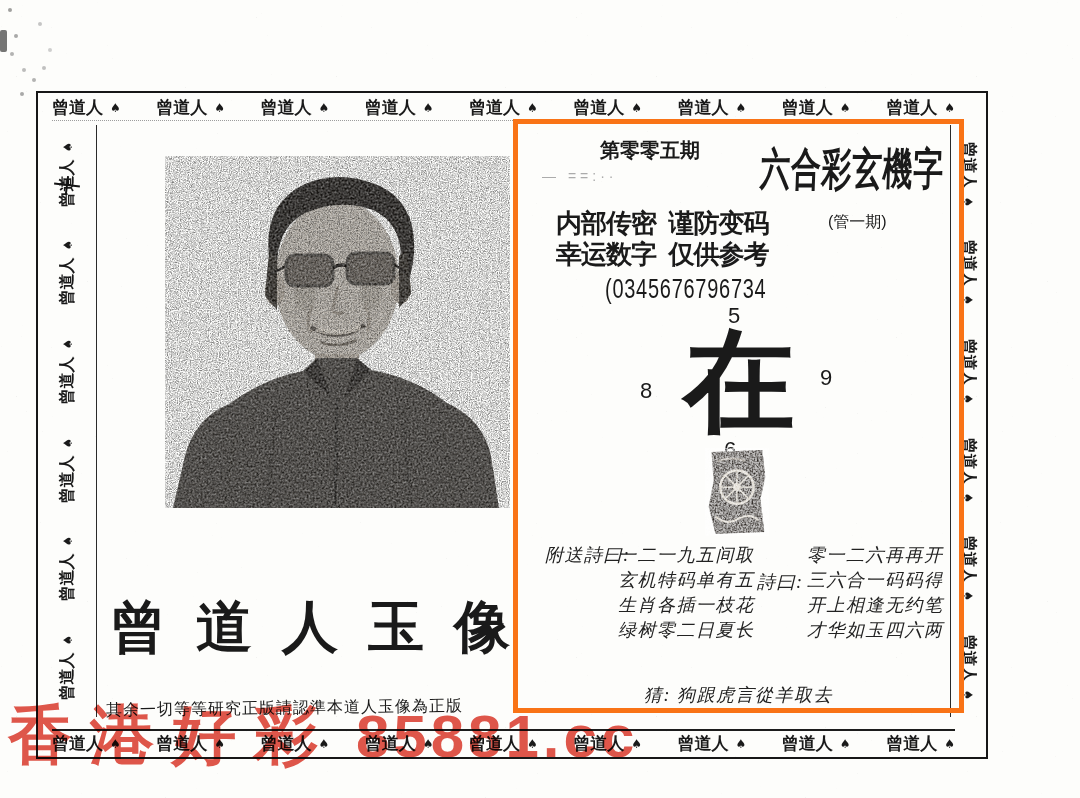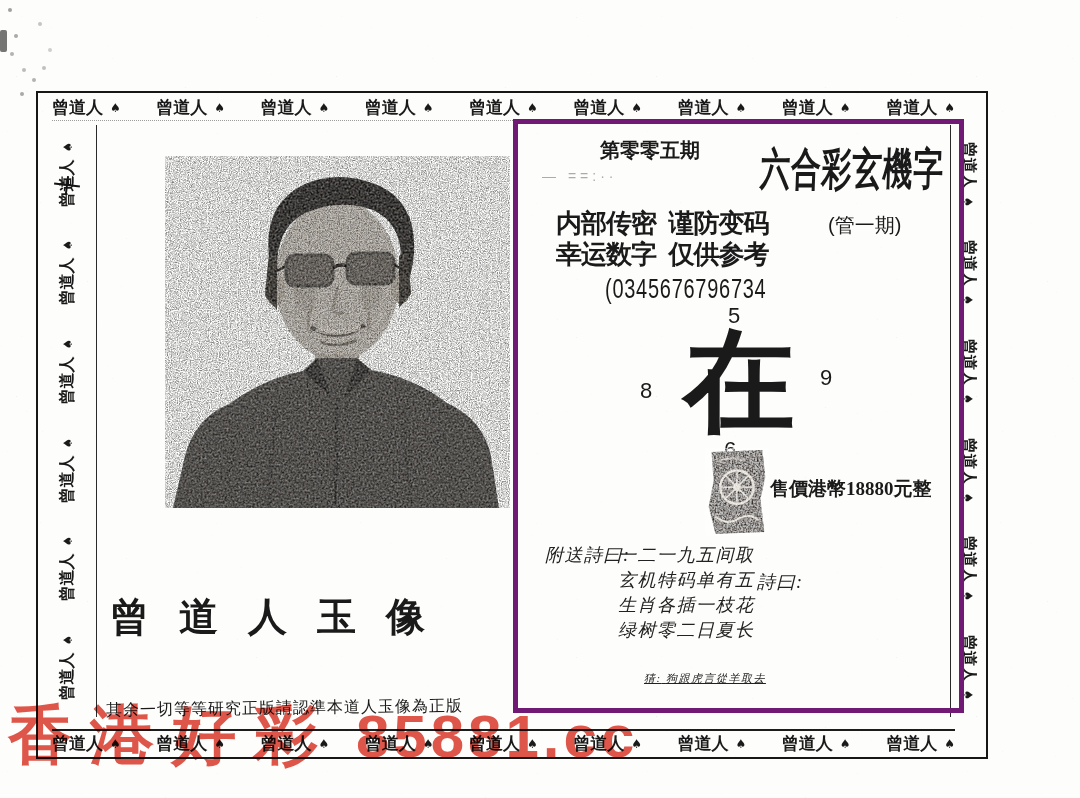--- a/index.html
+++ b/index.html
@@ -16,48 +16,48 @@
   .hstrip.bottom{left:52px;top:729px;width:903px;height:25px;border-top:2px solid #1c1c1c;}
   .vstrip{display:flex;flex-direction:column;justify-content:space-around;align-items:center;
           font-weight:700;font-size:16px;}
   .vstrip.left{left:40px;top:125px;width:56px;height:592px;border-right:1.5px solid #2a2a2a;}
   .vstrip.right{left:950px;top:125px;width:35px;height:592px;border-left:1.5px solid #2a2a2a;}
   .bitem{display:inline-flex;align-items:center;gap:7px;white-space:nowrap;}
   .vstrip.left .bitem{transform:rotate(-90deg);}
   .vstrip.right .bitem{transform:rotate(90deg);}
   .bicon{font-family:"DejaVu Sans",sans-serif;font-size:12px;}
   
-  .caption{left:110px;top:594px;font-size:39px;font-weight:900;letter-spacing:30px;
+  .caption{left:110px;top:594px;font-size:56px;font-weight:900;letter-spacing:30px;
            white-space:nowrap;line-height:1.2;}
   .note1{left:113px;top:671px;font-size:16px;letter-spacing:.5px;white-space:nowrap;}
   .note2{left:106px;top:698px;font-size:16px;letter-spacing:1px;white-space:nowrap;transform:rotate(-.7deg);}
   
-  .panel{left:513px;top:119px;width:451px;height:594px;border:5px solid #701a75;box-sizing:border-box;}
+  .panel{left:513px;top:119px;width:451px;height:594px;border:5px solid #f97316;box-sizing:border-box;}
   .panel > *{position:absolute;}
   .period{left:82px;top:13px;font-size:20px;font-weight:700;}
   .faint{left:24px;top:44px;font-size:14px;letter-spacing:4px;color:#ababab;}
   .panel-title{right:14px;top:16px;font-size:44px;font-weight:900;white-space:nowrap;
                transform:scaleX(.68) skewX(-3deg);transform-origin:right top;letter-spacing:1px;}
   .sub1{left:38px;top:82px;font-size:26px;font-weight:800;letter-spacing:-1px;white-space:pre;}
   .sub2{left:38px;top:113px;font-size:26px;font-weight:800;letter-spacing:-1px;white-space:pre;}
-  .issue{left:310px;top:88px;font-size:20px;font-weight:500;}
+  .issue{left:310px;top:88px;font-size:16px;font-weight:500;}
   .numstr{left:87px;top:150px;font-size:27px;font-weight:500;transform:scaleX(.74);transform-origin:left top;
           letter-spacing:1px;white-space:nowrap;}
   .digit{font-size:22px;font-weight:500;}
   .d5{left:210px;top:179px;} .d8{left:122px;top:254px;} .d9{left:302px;top:241px;} .d6{left:206px;top:313px;}
   .bigchar{left:165px;top:198px;font-size:112px;font-weight:900;line-height:1.08;}
   .notice{left:27px;top:328px;font-size:28px;font-weight:700;line-height:35.5px;white-space:nowrap;}
   .price{left:252px;top:352px;font-size:19px;font-weight:600;white-space:nowrap;}
   .script{font-style:italic;letter-spacing:1.5px;white-space:nowrap;color:#222;}
   .poemlabel1{left:27px;top:419px;font-size:18px;}
   .poem1{left:100px;top:419px;font-size:18px;line-height:25px;}
   .poemlabel2{left:239px;top:419px;font-size:18px;margin-top:27px;}
   .poem2{left:289px;top:419px;font-size:18px;line-height:25px;}
   .guess1{left:121px;top:533px;font-size:17px;}
-  .guess2{left:126px;top:547px;font-size:11px;text-decoration:underline;}
+  .guess2{left:126px;top:559px;font-size:18px;}
   .gap{display:inline-block;width:22px;}
   
   .watermark{left:8px;top:696px;line-height:78px;white-space:nowrap;font-weight:900;
              font-family:"Liberation Sans",sans-serif;mix-blend-mode:multiply;opacity:.93;z-index:5;}
   .wm-cjk{font-size:64px;letter-spacing:18px;}
   .wm-num{font-size:60px;letter-spacing:4px;margin-left:20px;}
   
   .specks{left:8px;top:8px;width:4px;height:4px;border-radius:50%;background:#555;opacity:.55;
           box-shadow:6px 26px 0 #666,2px 44px 0 #777,14px 60px 0 #888,30px 14px 0 #999,
                      24px 70px 0 #777,40px 40px 0 #aaa,12px 84px 0 #666,34px 58px 0 #909090;}
@@ -291,30 +291,35 @@
         <line x1="32" y1="40" x2="21" y2="29" stroke="#cfc8bb" stroke-width="1.5"></line>
         <line x1="32" y1="40" x2="43" y2="51" stroke="#cfc8bb" stroke-width="1.5"></line>
         <line x1="32" y1="40" x2="21" y2="51" stroke="#cfc8bb" stroke-width="1.5"></line>
         <line x1="32" y1="40" x2="43" y2="29" stroke="#cfc8bb" stroke-width="1.5"></line>
         <path d="M10,70 Q22,80 34,72 Q46,66 54,74" stroke="#cfc8bb" stroke-width="2" fill="none"></path>
         <path d="M12,14 Q24,8 40,13" stroke="#8d857a" stroke-width="2" fill="none"></path>
         <rect width="64" height="90" filter="url(#stampn)" opacity="0.7"></rect>
       </svg>
     </div>
 
-    <div class="price">售價港幣18880元整</div>
 
     <div class="poemlabel1 script">附送詩曰:</div>
     <div class="poem1 script">
       <div>一二一九五间取</div>
       <div>玄机特码单有五</div>
       <div>生肖各插一枝花</div>
       <div>绿树零二日夏长</div>
     </div>
     <div class="poemlabel2 script">詩曰:</div>
+    <div class="poem2 script">
+      <div>零一二六再再开</div>
+      <div>三六合一码码得</div>
+      <div>开上相逢无约笔</div>
+      <div>才华如玉四六两</div>
+    </div>
 
     <div class="guess2 script">
       <span>猜:</span>
       <span>狗跟虎言從羊取去</span>
     </div>
   </div>
 
   <div class="abs watermark" style="color: rgb(222, 74, 61);">
     <span class="wm-cjk">香港好彩</span><span class="wm-num">85881.cc</span>
   </div>

